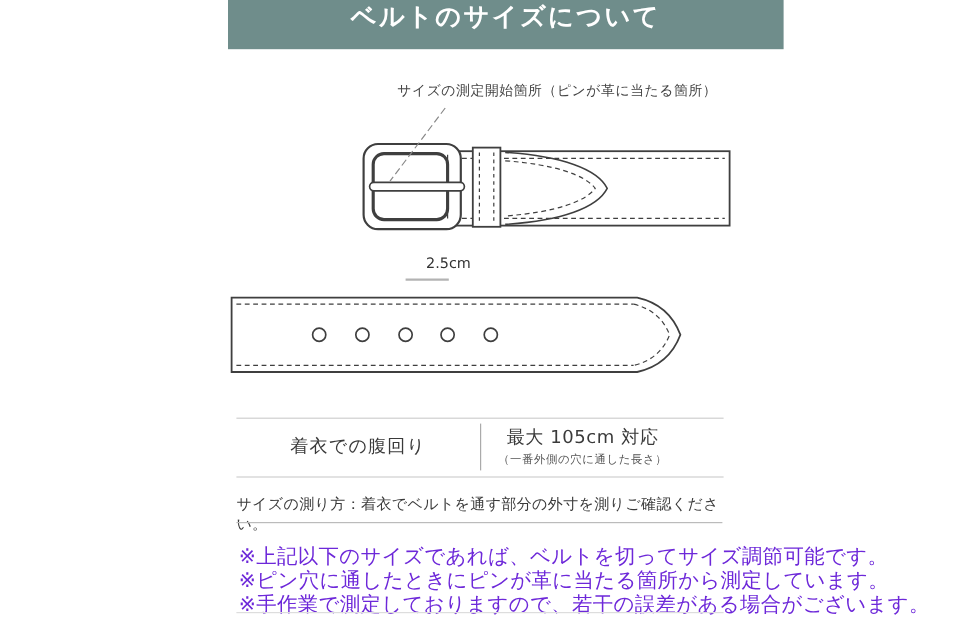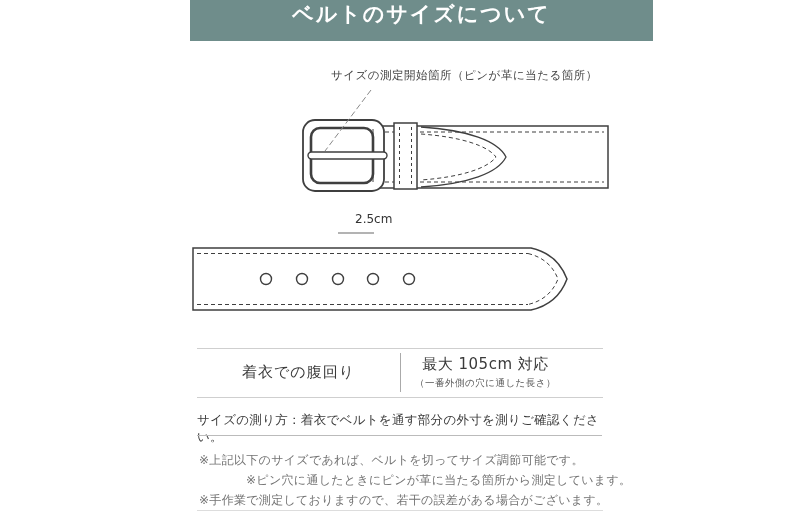--- a/index.html
+++ b/index.html
@@ -44,23 +44,23 @@
   }
   .table-cell-right .main { font-size: 15px; letter-spacing: 0.5px; }
   .table-cell-right .sub  { font-size: 9.5px; color: #555; margin-top: 3px; letter-spacing: 0.5px; }
 
   .measure-note {
     left: 197px; top: 412px; width: 406px; text-align: left;
     font-size: 12.5px; letter-spacing: 0.3px;
   }
   .measure-divider { left: 197px; top: 435px; width: 405px; border-top: 1px solid #bbbbbb; }
 
-  .note-line { left: 199px; font-size: 12px; letter-spacing: 0.3px; color: #737373; }
+  .note-line { left: 199px; font-size: 17px; letter-spacing: 0.3px; color: #6d28d9; }
   .note-1 { top: 452px; }
-  .note-2 { top: 472px; margin-left: 47px; }
+  .note-2 { top: 472px; }
   .note-3 { top: 492px; }
 
   .bottom-faint-line { left: 197px; top: 510px; width: 406px; border-top: 1px solid #dddddd; }
 </style>
 </head>
 <body>
 
 <div class="abs header-band">
   <div class="header-title">ベルトのサイズについて</div>
 </div>

